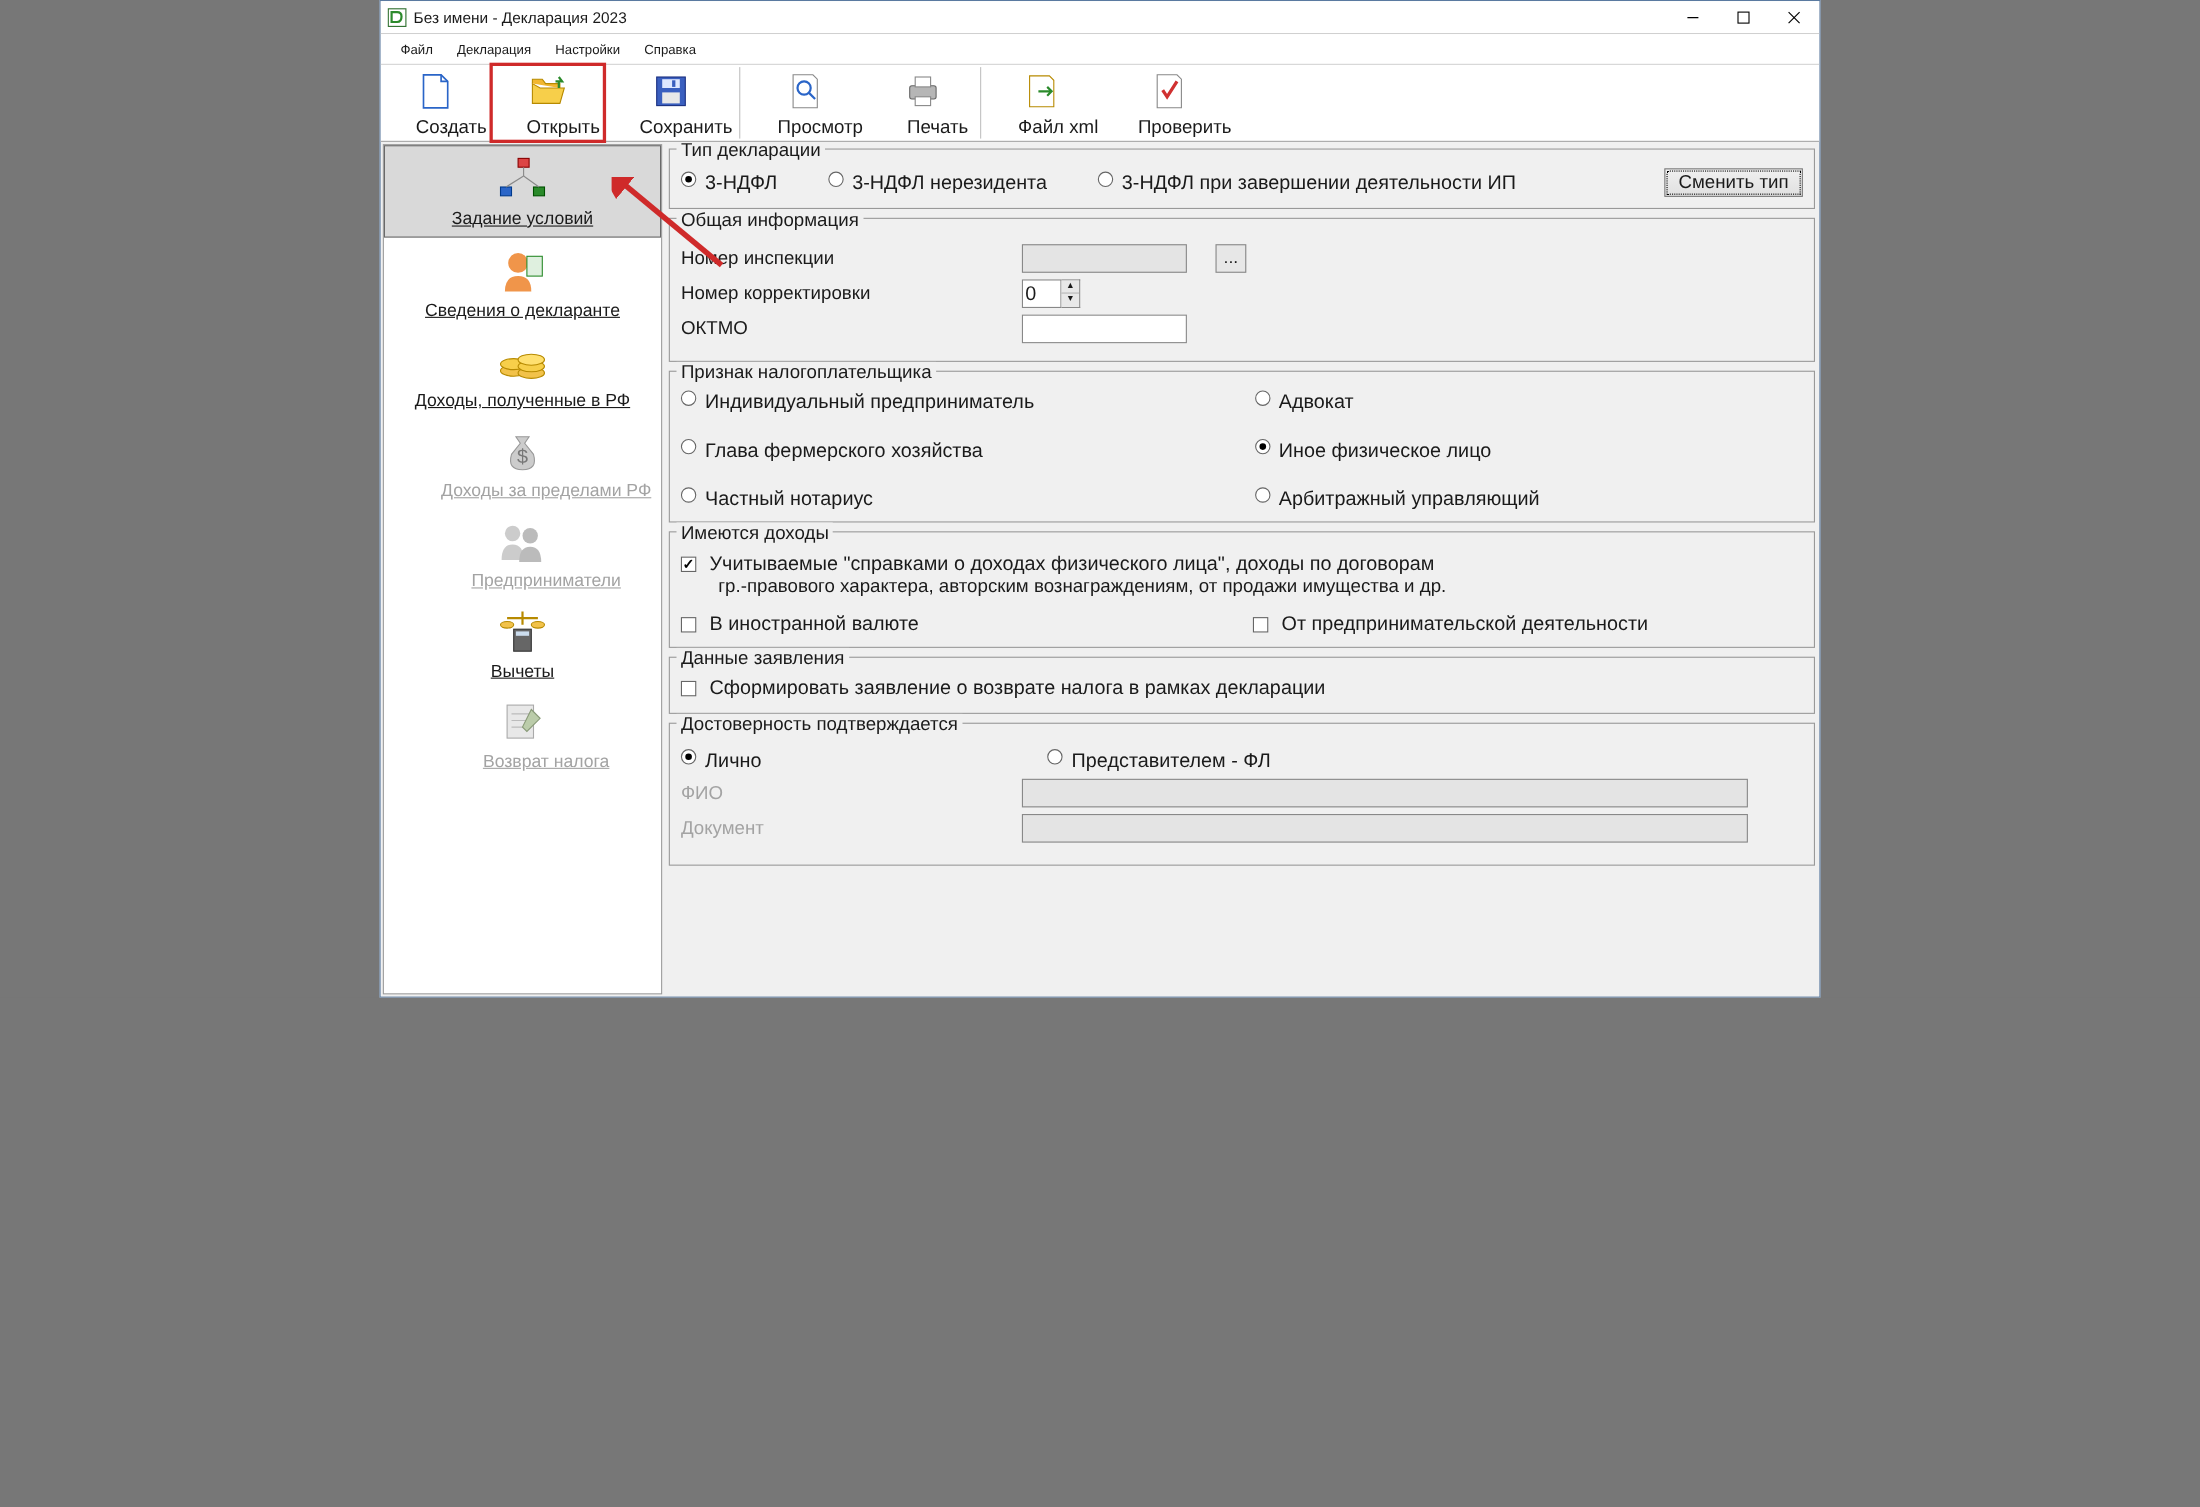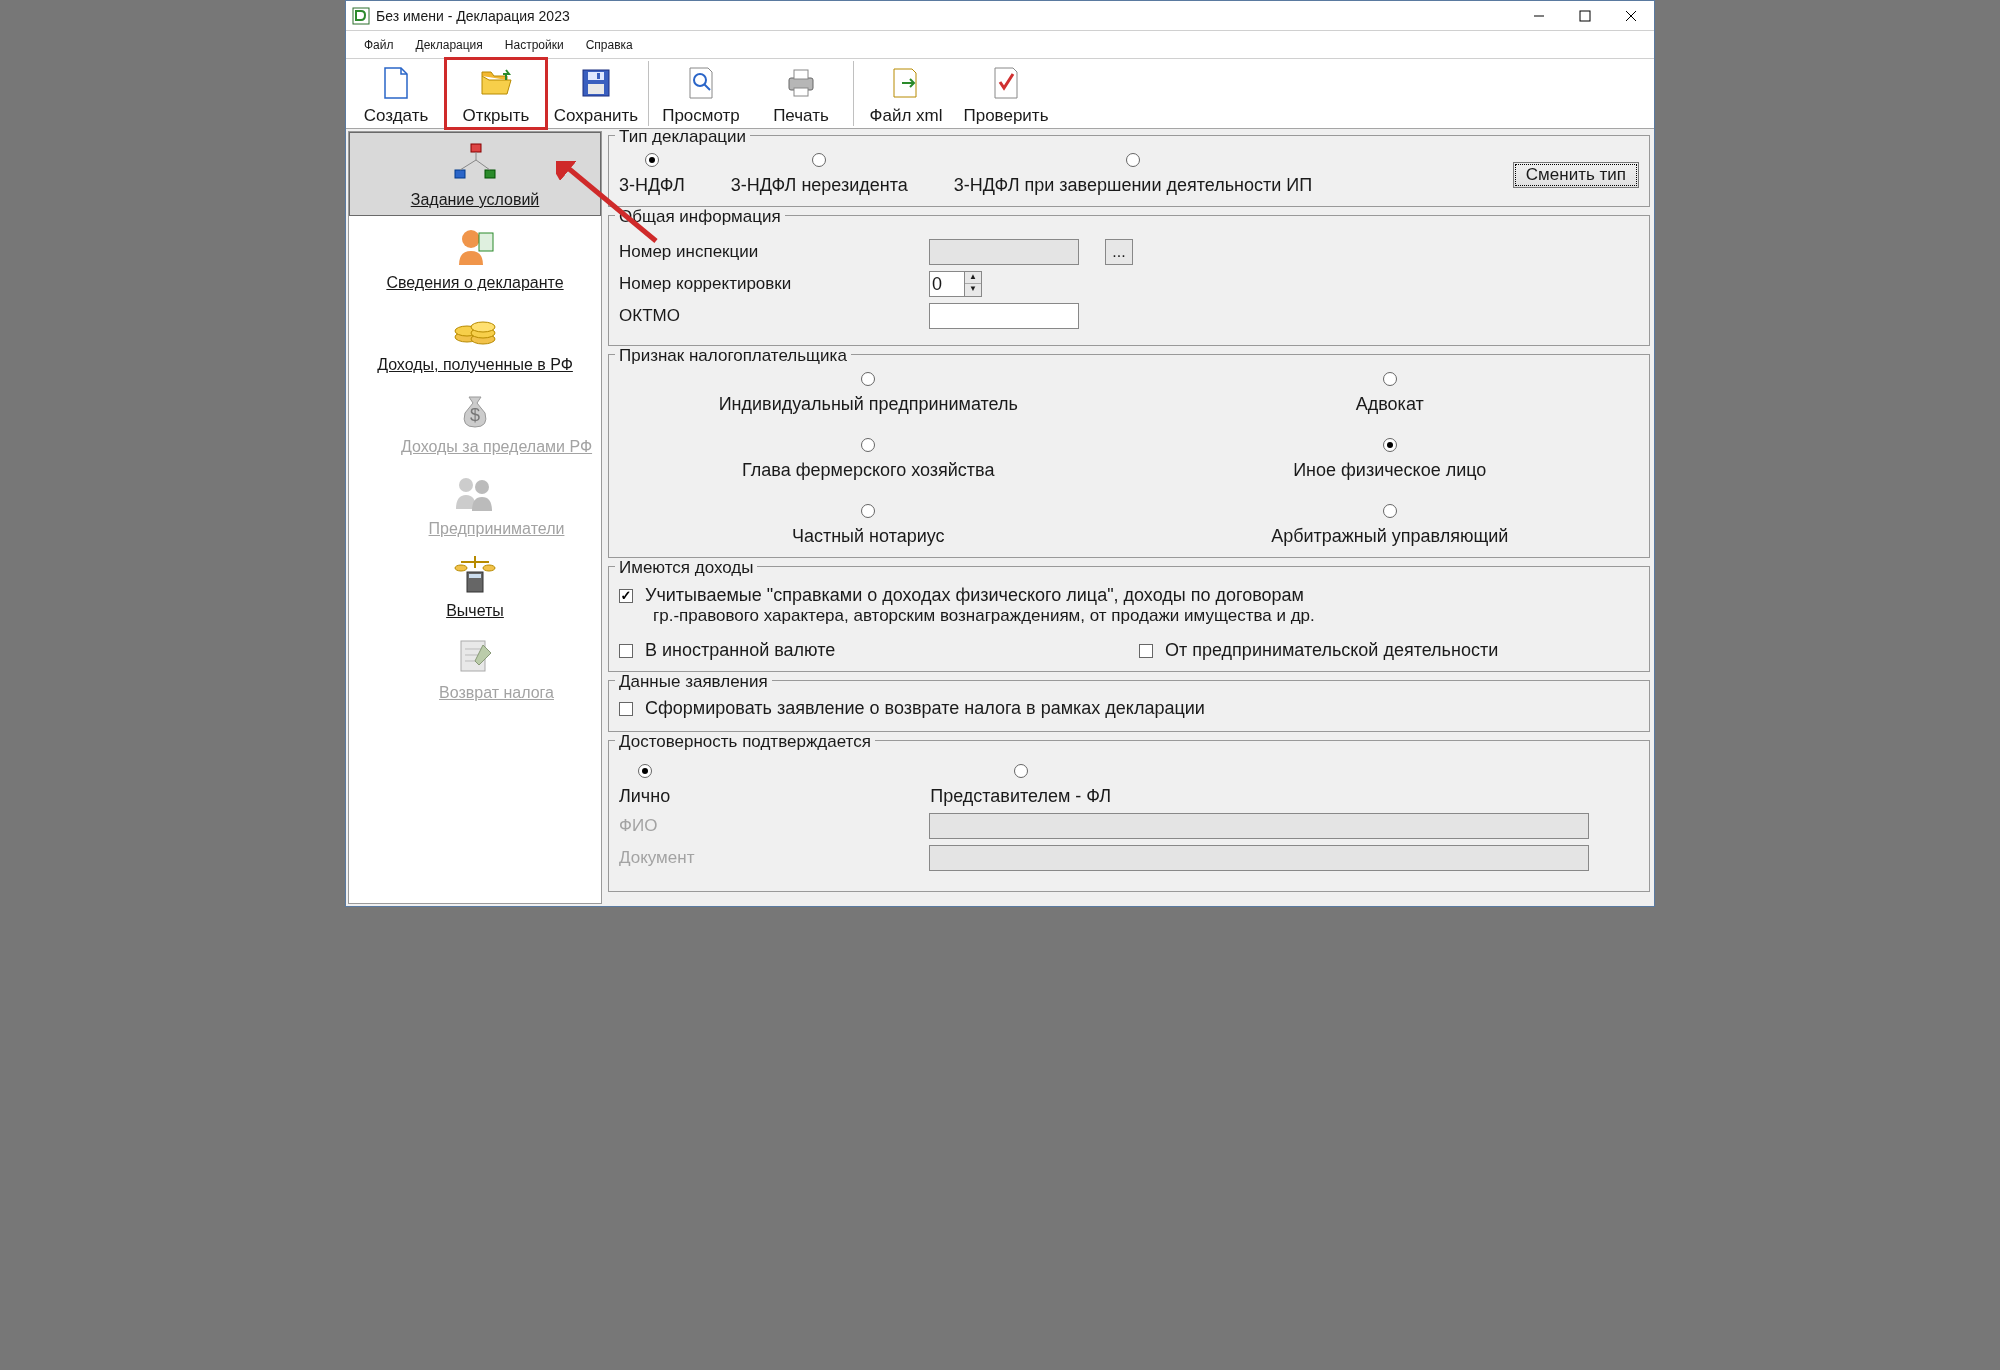--- a/index.html
+++ b/index.html
@@ -28,37 +28,37 @@
   .win-btn{width:46px;display:flex;align-items:center;justify-content:center;}
   .win-btn svg{stroke:#000;stroke-width:1;}
   
   .menubar{height:28px;background:var(--chrome-bg);display:flex;align-items:center;padding-left:8px;gap:2px;border-bottom:1px solid #d0d0d0;}
   .menubar-item{padding:2px 10px;font-size:12px;}
   
   .toolbar{height:70px;background:var(--chrome-bg);display:flex;align-items:stretch;border-bottom:1px solid #a5a5a5;}
   .tool-btn{min-width:100px;padding:6px 4px 2px;display:flex;flex-direction:column;align-items:center;justify-content:space-between;border-right:none;position:relative;}
   .tool-sep{width:1px;background:#c0c0c0;margin:2px 2px;}
   .tool-icon{width:36px;height:36px;display:flex;align-items:center;justify-content:center;}
-  .tool-label{font-size:17px;margin-top:2px;}
+  .tool-label{font-size:17px;margin-top:2px;margin-left:28px;}
   
   .body{flex:1;display:flex;align-items:stretch;overflow:hidden;}
   .sidebar{width:254px;background:#fff;border:1px solid #9a9a9a;margin:2px;}
   .side-item{display:flex;flex-direction:column;align-items:center;gap:4px;padding:8px 0 6px;border-bottom:0;position:relative;}
   .side-item.active{background:#d9d9d9;border:1px solid #6a6a6a;}
   .side-item.disabled .side-label,.side-item.disabled svg{color:var(--disabled);}
   .side-icon{width:48px;height:46px;display:flex;align-items:center;justify-content:center;}
   .side-label{font-size:16px;text-align:center;text-decoration:underline;}
   .side-item.disabled .side-label{color:var(--disabled);margin-left:43px;}
   
   .main{flex:1;padding:2px 2px 2px 0;overflow:hidden;}
   .fieldset{border:1px solid #999;margin:4px 2px 8px 4px;padding:8px 10px 10px;position:relative;}
   .legend{position:relative;top:-18px;left:-4px;background:var(--panel-bg);padding:0 4px;font-size:17px;display:inline-block;margin-bottom:-12px;}
   .fieldset .content{margin-top:-12px;}
   .row{display:flex;align-items:center;gap:10px;margin:6px 0;}
-  .radio{display:inline-flex;align-items:center;gap:8px;flex-direction:column;}
+  .radio{display:inline-flex;gap:8px;}
   .radio-dot{width:14px;height:14px;border:1px solid #666;border-radius:50%;display:inline-flex;align-items:center;justify-content:center;background:#fff;}
   .radio.checked .radio-dot::after{content:"";width:6px;height:6px;background:#000;border-radius:50%;}
   .checkbox{display:inline-flex;align-items:center;gap:12px;}
   .chk{width:14px;height:14px;border:1px solid #666;background:#fff;display:inline-flex;align-items:center;justify-content:center;font-size:12px;}
   .checkbox.checked .chk::after{content:"✓";font-size:13px;line-height:13px;font-weight:bold;color:#000;}
   .button{border:1px solid #777;background:#e7e7e7;padding:2px 12px;font-size:17px;}
   .button.dashed{outline:1px dotted #000;outline-offset:-3px;background:linear-gradient(#f0f0f0,#e0e0e0);}
   .label-col{width:300px;font-size:17px;}
   .label-col.disabled{color:var(--disabled);}
   input[type=text].field{height:26px;border:1px solid #888;background:#fff;padding:0 4px;font-size:16px;}

